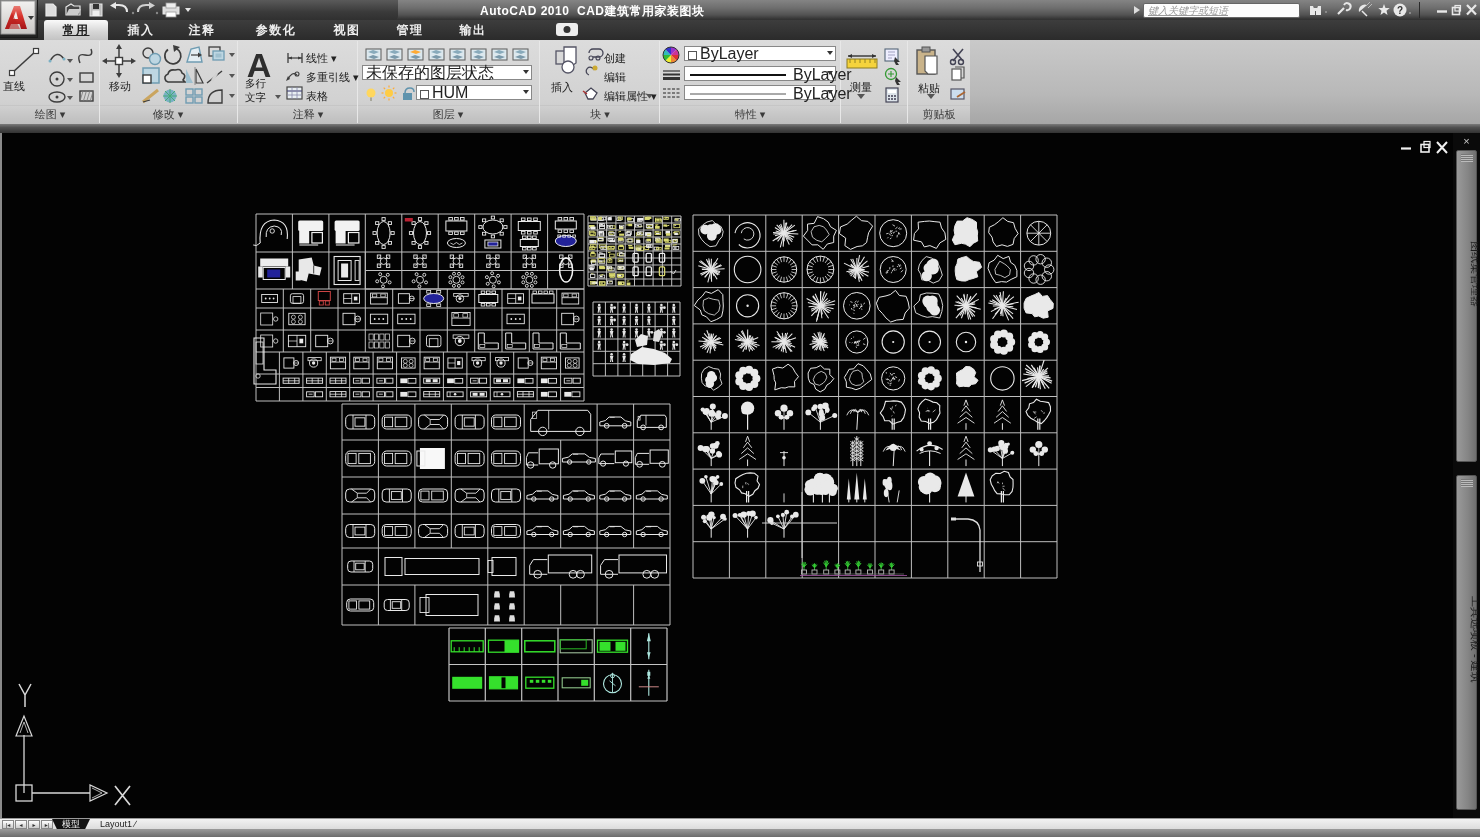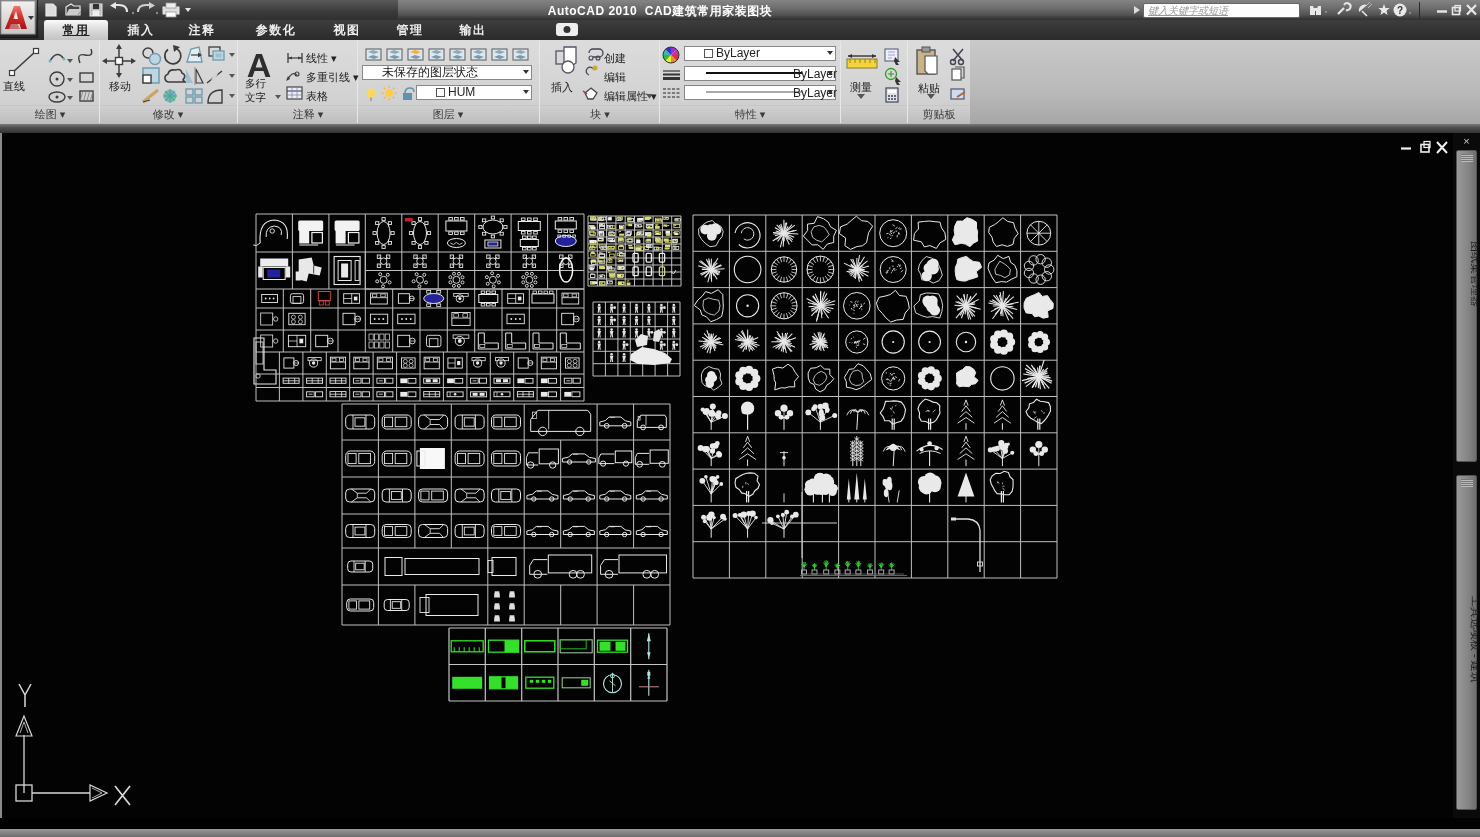--- a/index.html
+++ b/index.html
@@ -4,21 +4,21 @@
 * { margin:0; padding:0; box-sizing:border-box; }
 html,body { width:1480px; height:837px; overflow:hidden; background:#000; font-family:"Liberation Sans",sans-serif; }
 #app { position:relative; width:1480px; height:837px; }
 .abs { position:absolute; }
 
 
 #titlebar { left:0; top:0; width:1480px; height:20px;
   background:linear-gradient(#848484,#6e6e6e 40%,#525252 75%,#333 96%); }
 #qat { left:38px; top:0; width:360px; height:20px;
   background:linear-gradient(#5a5a5a,#3a3a3a 60%,#303030); border-radius:0 0 4px 0; }
-#title-text { left:480px; top:3px; width:360px; text-align:center; color:#fff;
+#title-text { left:480px; top:3px; width:360px; color:#fff;
   font-size:12px; font-weight:bold; font-family:"Liberation Sans",sans-serif; letter-spacing:0.5px; }
 #search { left:1143px; top:3px; width:157px; height:15px; background:#fdfdfd;
   border:1px solid #666; border-radius:2px; color:#999; font-size:10px; line-height:13px; padding-left:4px; font-style:italic;text-decoration:underline; }
 
 
 #logo { left:0; top:0; width:38px; height:38px; background:linear-gradient(#777,#3a3a3a 55%,#222);
   border-right:1px solid #1a1a1a; border-bottom:1px solid #1a1a1a; z-index:30; }
 
 
 #tabrow { left:0; top:20px; width:1480px; height:20px; background:linear-gradient(#3d3d3d,#2b2b2b); }
@@ -32,22 +32,22 @@
   background:linear-gradient(#c9c9c9,#b8b8b8 65%,#a6a6a6); }
 #panels { position:absolute; left:0; top:0; width:970px; height:84px;
   background:linear-gradient(#dcdcdc,#d2d2d2 70%,#c6c6c6); }
 .plabel { position:absolute; top:66px; height:18px; font-size:11px; color:#3a3a3a;
   text-align:center; line-height:17px; }
 .pdiv { position:absolute; top:1px; width:1px; height:82px; background:#a9a9a9;
   border-right:1px solid #e8e8e8; }
 .labelstrip { position:absolute; top:65px; left:0; width:970px; height:19px;
   background:linear-gradient(#d0d0d0,#bdbdbd); border-top:1px solid #c6c6c6; }
 .rtext { position:absolute; font-size:11px; color:#222; }
-.combo { position:absolute; background:#fff; border:1px solid #888; font-size:12px;
-  color:#222; line-height:13px; padding-left:19px; }
+.combo { position:absolute; background:#fff; border:1px solid #888; font-size:16px;
+  color:#222; line-height:13px; padding-left:3px; }
 .combo .arr { position:absolute; right:2px; top:4px; width:0; height:0;
   border-left:3.5px solid transparent; border-right:3.5px solid transparent; border-top:4px solid #333; }
 
 
 #sep { left:0; top:124px; width:1480px; height:9px; background:linear-gradient(#7a7a7a,#4f4f4f 40%,#333); }
 
 
 #canvas { left:0; top:133px; width:1453px; height:685px; background:#030303; border-left:2px solid #8a8a8a; }
 
 
@@ -2577,13 +2577,21 @@
           <text x="15" y="90" font-family="Liberation Sans, sans-serif" font-size="11" fill="#1d1d1d" transform="rotate(90 15 90)">图纸集管理器</text>
         </svg>
     </div>
     <div class="palbar" style="top:342px;height:335px;">
       <div class="grip"></div>
       <svg width="21" height="335">
           <text x="15" y="120" font-family="Liberation Sans, sans-serif" font-size="11" fill="#1d1d1d" transform="rotate(90 15 120)">工具选项板 - 建筑</text>
         </svg>
     </div>
   </div>
+  <div class="abs" id="statusbar">
+    <div class="navbtn" style="left:2px;">|◂</div>
+    <div class="navbtn" style="left:15px;">◂</div>
+    <div class="navbtn" style="left:28px;">▸</div>
+    <div class="navbtn" style="left:41px;">▸|</div>
+    <div id="tab-model">模型</div>
+    <div id="tab-layout">Layout1 ∕</div>
+  </div>
   <div class="abs" id="bottomstrip"></div>
 </div>
 </body></html>

